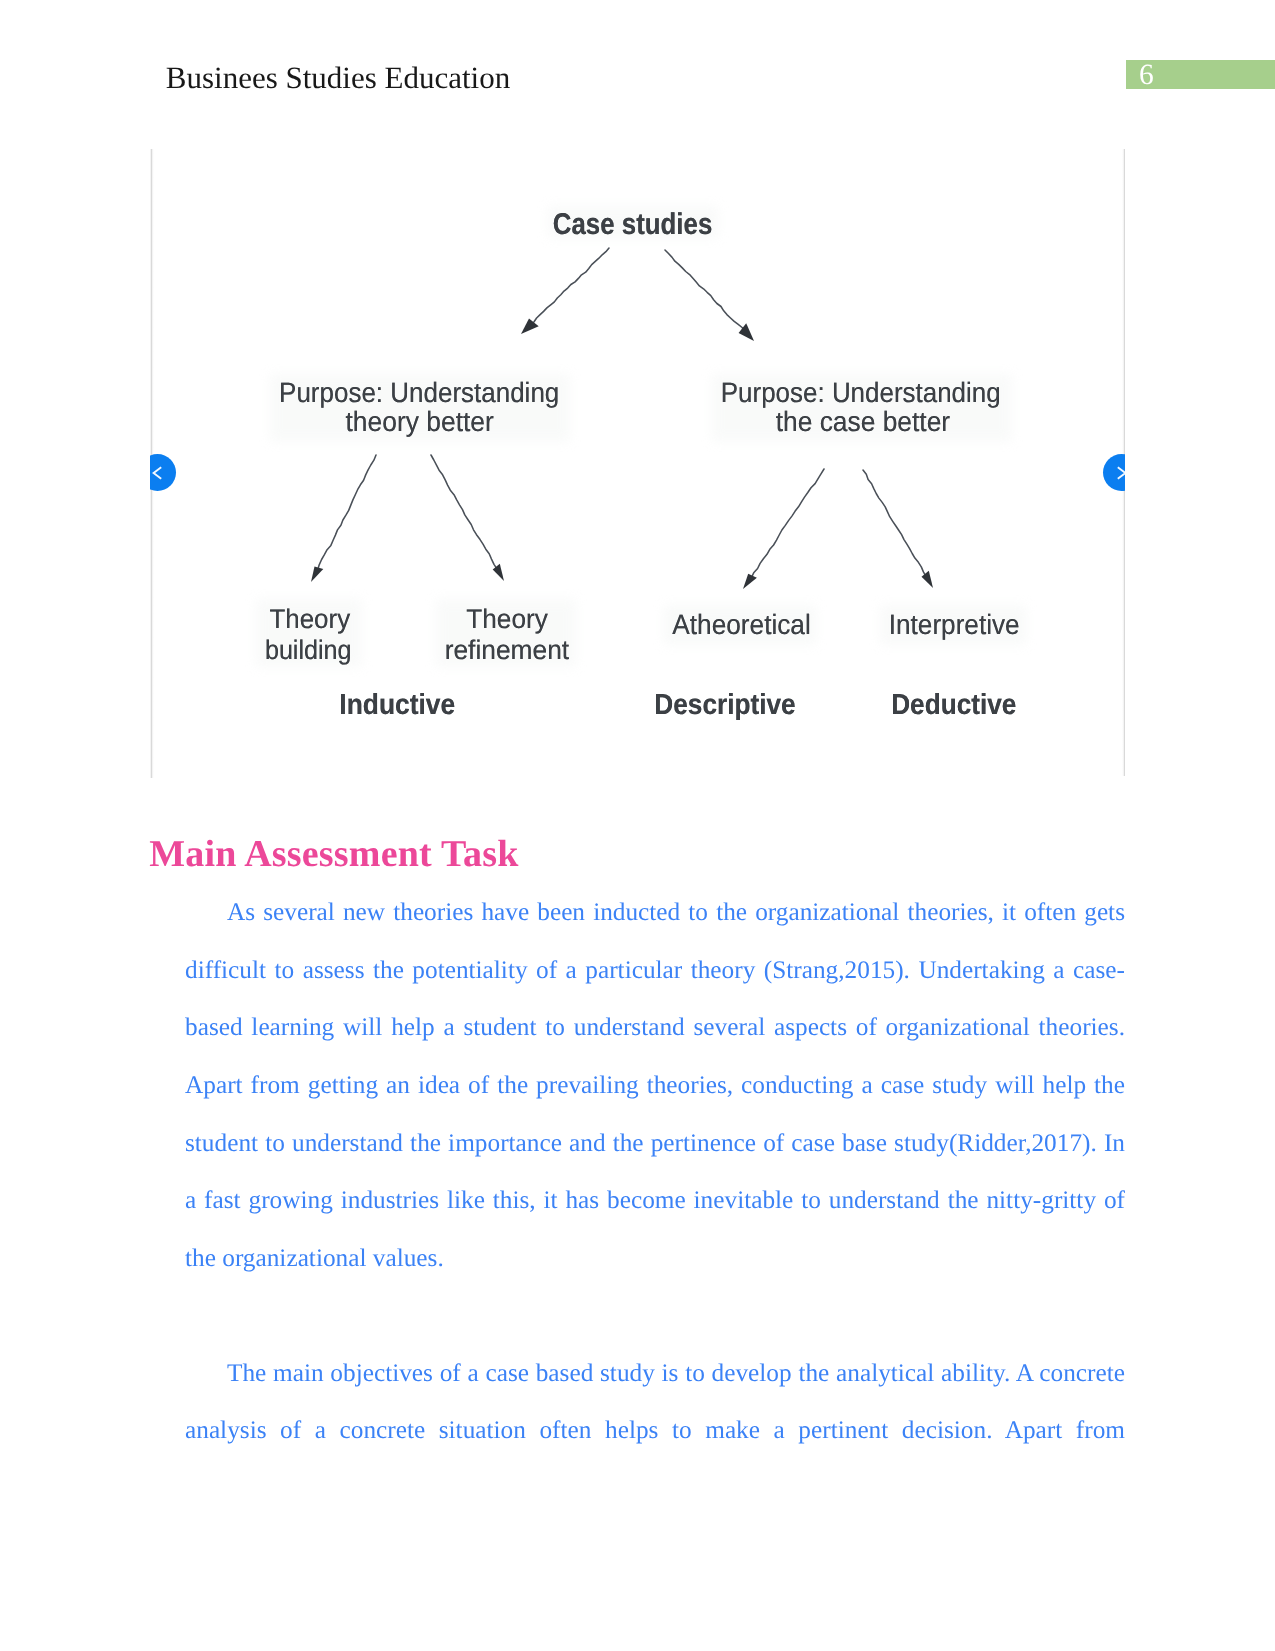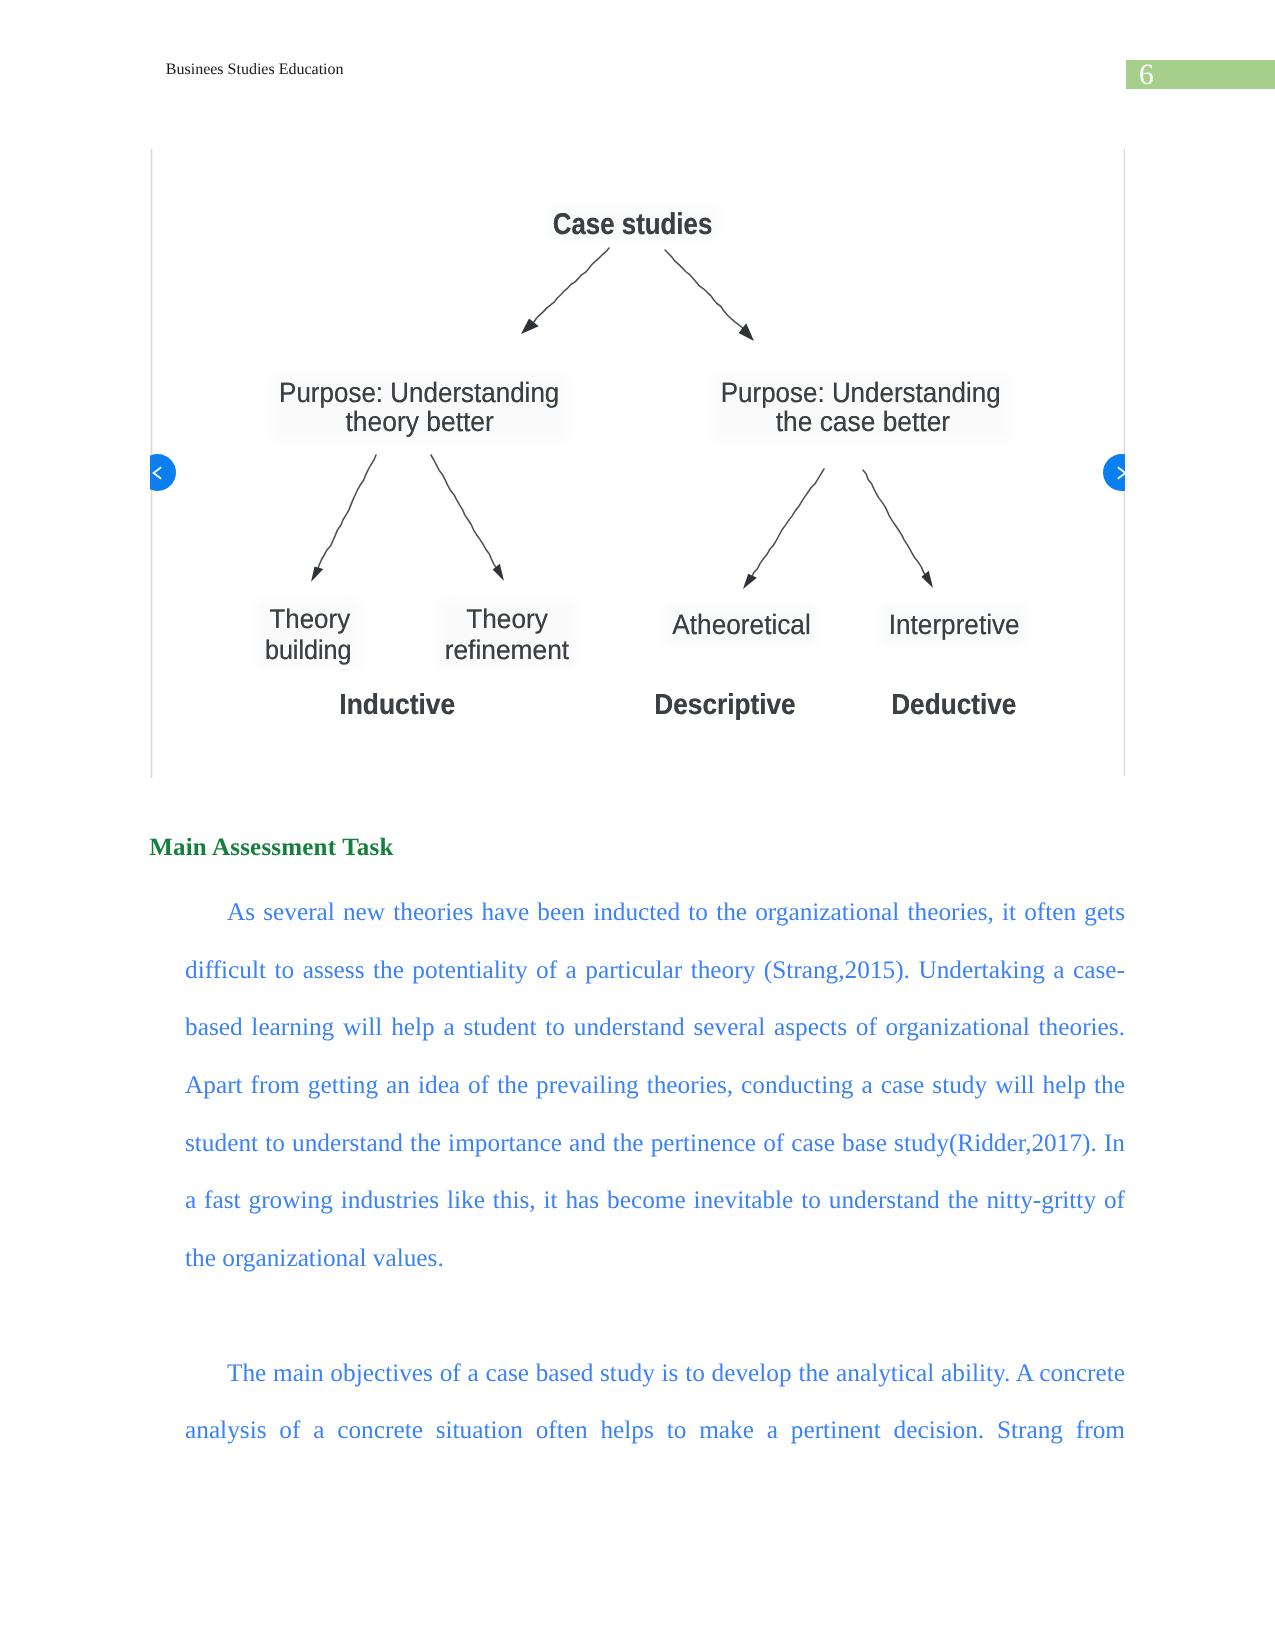--- a/index.html
+++ b/index.html
@@ -5,21 +5,21 @@
 <style>
   html,body{margin:0;padding:0;}
   body{-webkit-font-smoothing:antialiased;text-rendering:geometricPrecision;}
   .hdr-title,.pagenum,.sec-title,.para{transform:translateZ(0);}
   body{width:1275px;height:1651px;background:#ffffff;
        font-family:"Liberation Serif",serif;overflow:hidden;position:relative;}
   .page{position:absolute;left:0;top:0;width:1275px;height:1651px;}
 
   
   .doc-header{position:absolute;left:0;top:0;width:1275px;height:120px;}
-  .hdr-title{position:absolute;left:165.8px;top:61.6px;font-size:16px;color:#181818;
+  .hdr-title{position:absolute;left:165.8px;top:61.6px;font-size:31px;color:#181818;
              white-space:nowrap;line-height:1;}
   .pagenum-bar{position:absolute;left:1125.5px;top:60px;width:149.5px;height:28.5px;
                background:#a6cf8c;}
   .pagenum{position:absolute;left:13.6px;top:0.6px;font-size:29.5px;color:#ffffff;line-height:1;}
 
   
   .figwrap{position:absolute;left:150px;top:149px;width:975px;height:630px;overflow:hidden;}
   .fig-rule{position:absolute;top:0;width:5px;
             background:linear-gradient(to right,#ffffff 0%,#fafafa 22%,#ececec 38%,#d9d9d9 50%,#ececec 62%,#fafafa 78%,#ffffff 100%);}
   .fig-rule.l{left:-1.1px;height:628.8px;}
@@ -27,22 +27,22 @@
   .figure{position:absolute;left:0;top:0;width:975px;height:630px;}
   .figure svg{position:absolute;left:0;top:0;}
 
   .navbtn{position:absolute;width:37px;height:37px;border-radius:50%;
           background:#0b7ef0;top:304.5px;}
   .navbtn.left{left:-11.3px;}
   .navbtn.right{left:952.7px;}
   .navbtn svg{position:absolute;left:0;top:0;}
 
   
-  .sec-title{position:absolute;left:149.2px;top:833.6px;font-size:25px;font-weight:bold;
-             color:#15803d;line-height:1.1;letter-spacing:0.2px;text-align:center;}
+  .sec-title{position:absolute;left:149.2px;top:833.6px;font-size:38px;font-weight:bold;
+             color:#ec4899;line-height:1.1;letter-spacing:0.2px;text-align:center;}
   .para{position:absolute;left:185px;width:940px;font-size:25.3px;line-height:57.65px;
         text-align:justify;color:#3b82f6;text-indent:42px;}
   .p1{top:884px;}
   .p2{top:1345.3px;line-height:56.9px;text-align-last:justify;}
 </style>
 </head>
 <body>
 
 <div class="page">
 
@@ -122,14 +122,14 @@
     </div>
     <div class="navbtn right">
       <svg width="37" height="37" viewBox="0 0 37 37">
         <path d="M14.8 13.3 L22.4 19.0 L14.8 24.7" fill="none" stroke="#f2f8ff" stroke-width="1.9" stroke-linecap="butt" stroke-linejoin="miter"></path>
       </svg>
     </div>
   </div>
 
   <div class="sec-title">Main Assessment Task</div>
   <div class="para p1">As several new theories have been inducted to the organizational theories, it often gets difficult to assess the potentiality of a particular theory (Strang,2015). Undertaking a case-based learning will help a student to understand several aspects of organizational theories. Apart from getting an idea of the prevailing theories, conducting a case study will help the student to understand the importance and the pertinence of case base study(Ridder,2017). In a fast growing industries like this, it has become inevitable to understand the nitty-gritty of the organizational values.</div>
-  <div class="para p2">The main objectives of a case based study is to develop the analytical ability. A concrete analysis of a concrete situation often helps to make a pertinent decision. Strang from</div>
+  <div class="para p2">The main objectives of a case based study is to develop the analytical ability. A concrete analysis of a concrete situation often helps to make a pertinent decision. Apart from</div>
 </div>
 
 </body></html>

